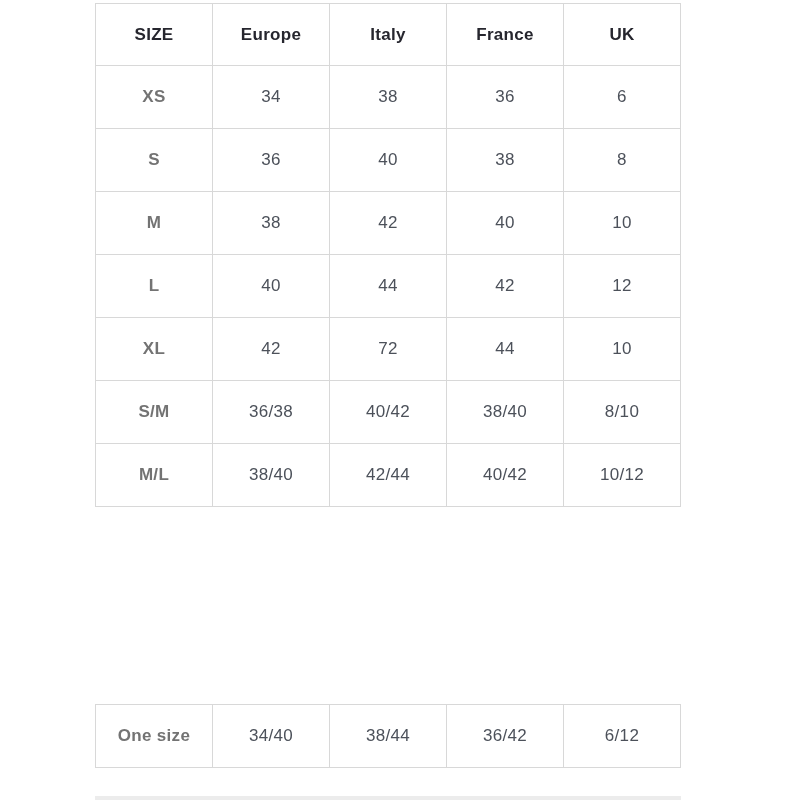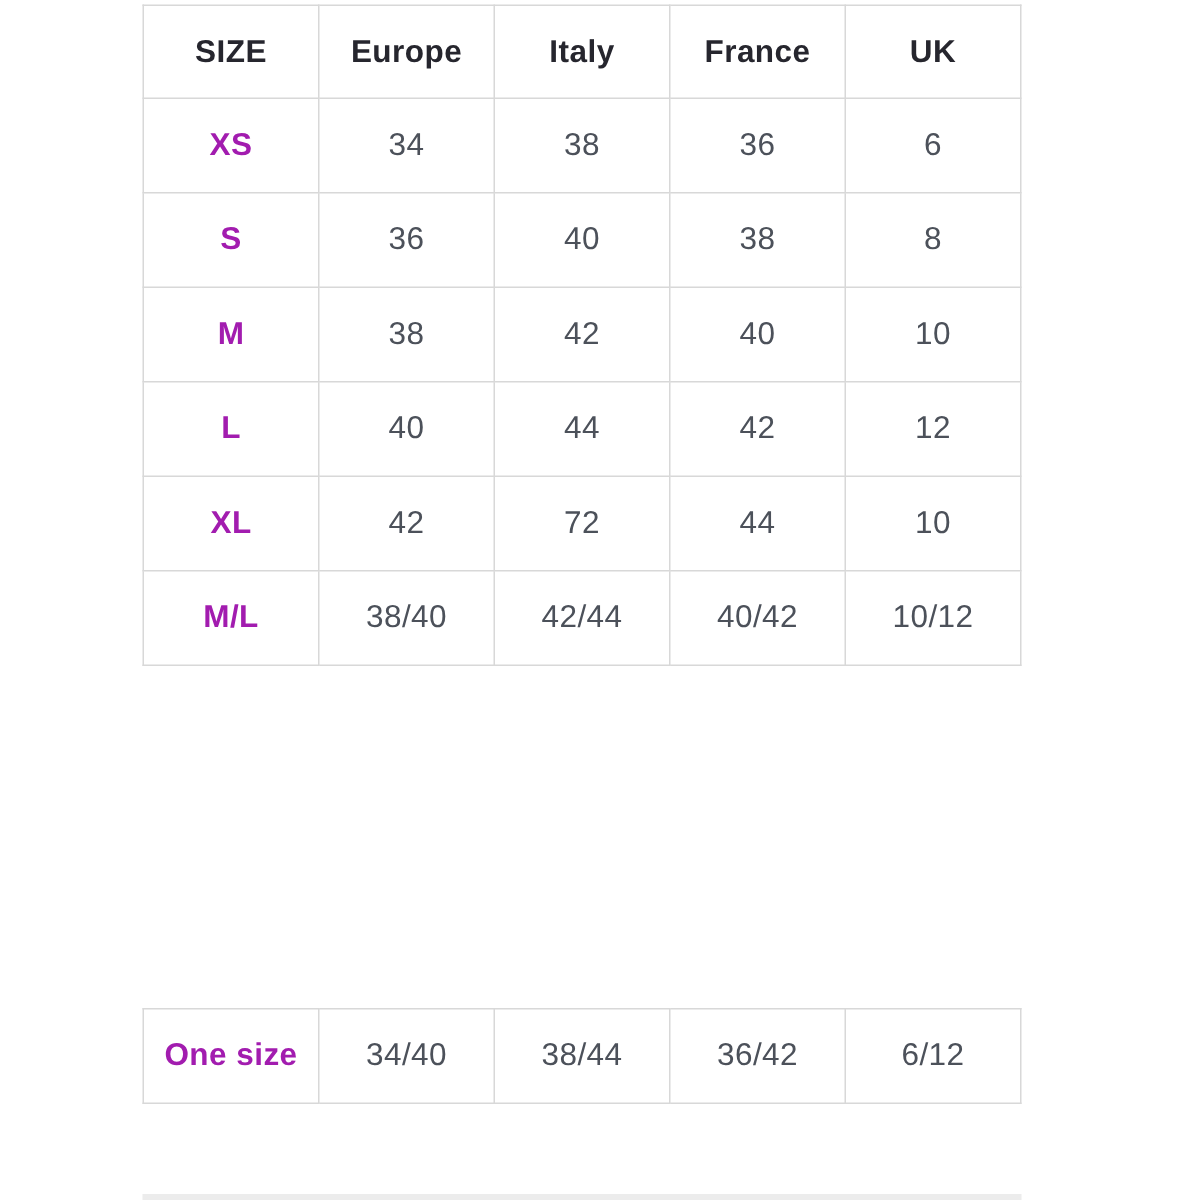--- a/index.html
+++ b/index.html
@@ -19,40 +19,40 @@
   }
   table.size-table {
     position: absolute;
     left: 95px;
     width: 586px;
     border-collapse: collapse;
     table-layout: fixed;
     background: #ffffff;
   }
   table.size-table.main { top: 3px; }
-  table.size-table.special { top: 672px; }
+  table.size-table.special { top: 704px; }
   .size-table td, .size-table th {
     border: 1px solid #d8d8d8;
     text-align: center;
     vertical-align: middle;
-    font-size: 21px;
+    font-size: 17px;
     letter-spacing: 0.3px;
     color: #4c515a;
     font-weight: 400;
     padding: 0;
   }
   .size-table thead th {
     height: 61px;
     font-weight: 700;
     color: #26262e;
   }
   .size-table tbody td { height: 62px; }
   .size-table td:first-child {
     font-weight: 700;
-    color: #a21caf;
+    color: #737373;
   }
   .cutoff-row-edge {
     position: absolute;
     left: 95px;
     top: 796px;
     width: 586px;
     height: 4px;
     background: #ececec;
   }
 </style>
@@ -101,20 +101,27 @@
         <td>12</td>
       </tr>
       <tr>
         <td>XL</td>
         <td>42</td>
         <td>72</td>
         <td>44</td>
         <td>10</td>
       </tr>
       <tr>
+        <td>S/M</td>
+        <td>36/38</td>
+        <td>40/42</td>
+        <td>38/40</td>
+        <td>8/10</td>
+      </tr>
+      <tr>
         <td>M/L</td>
         <td>38/40</td>
         <td>42/44</td>
         <td>40/42</td>
         <td>10/12</td>
       </tr>
     </tbody>
   </table>
 
   <table class="size-table special">

